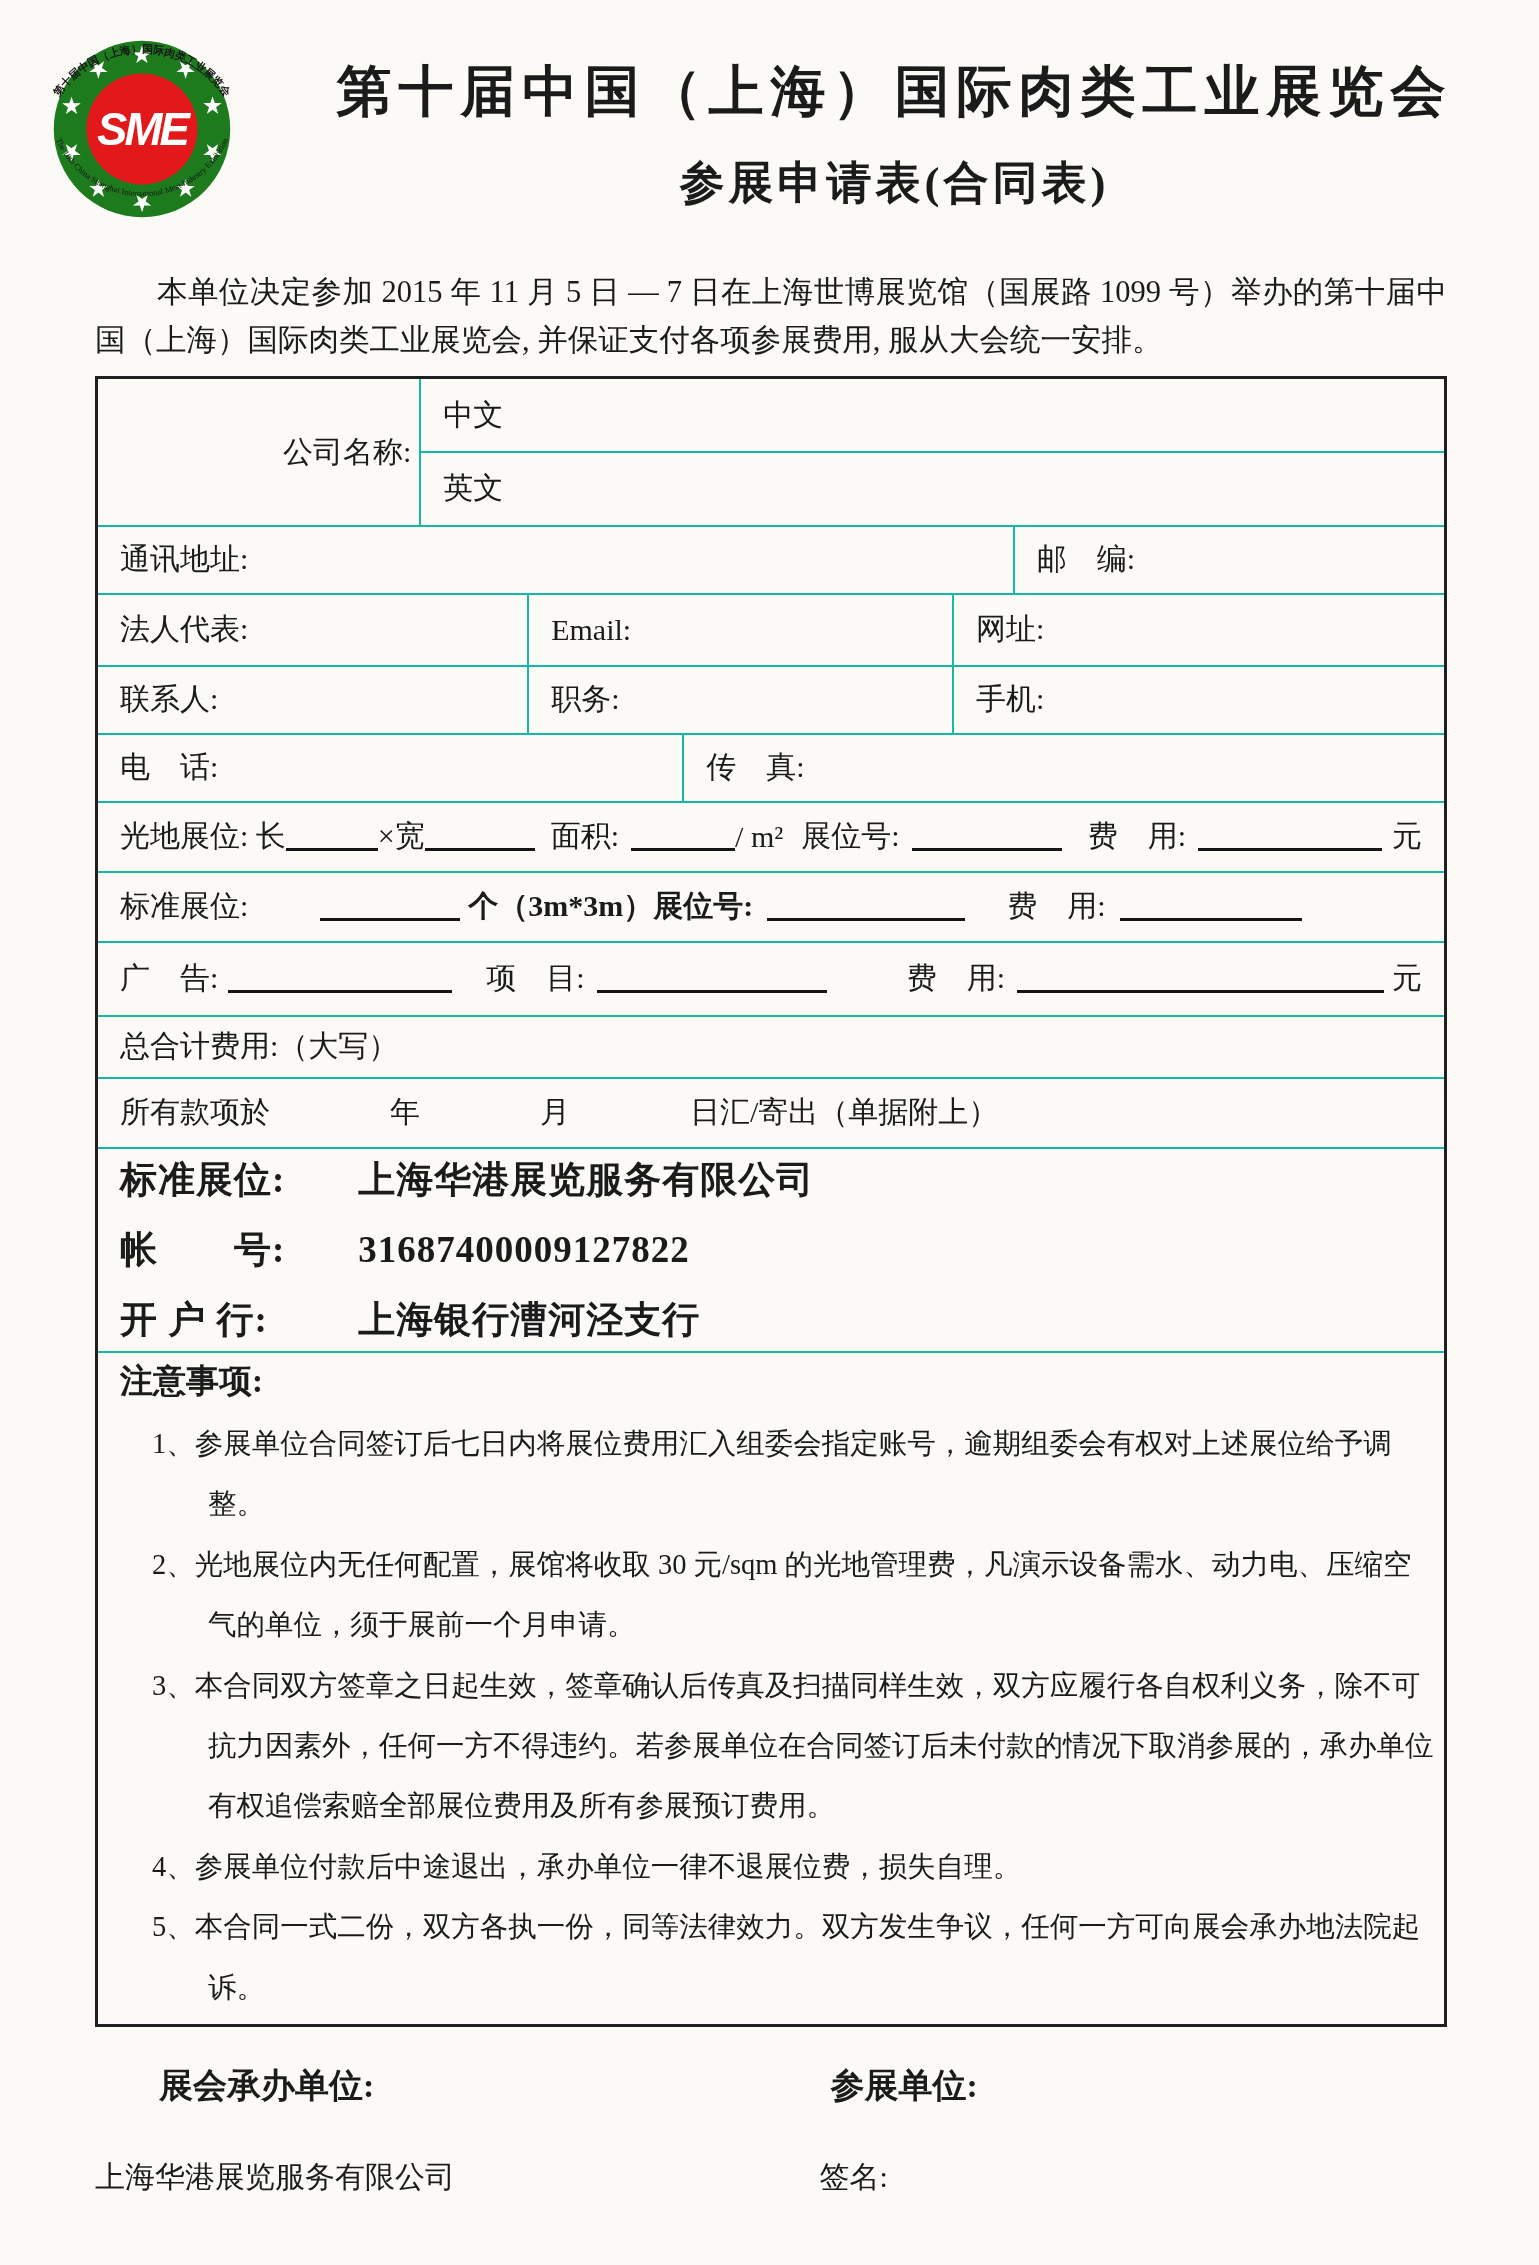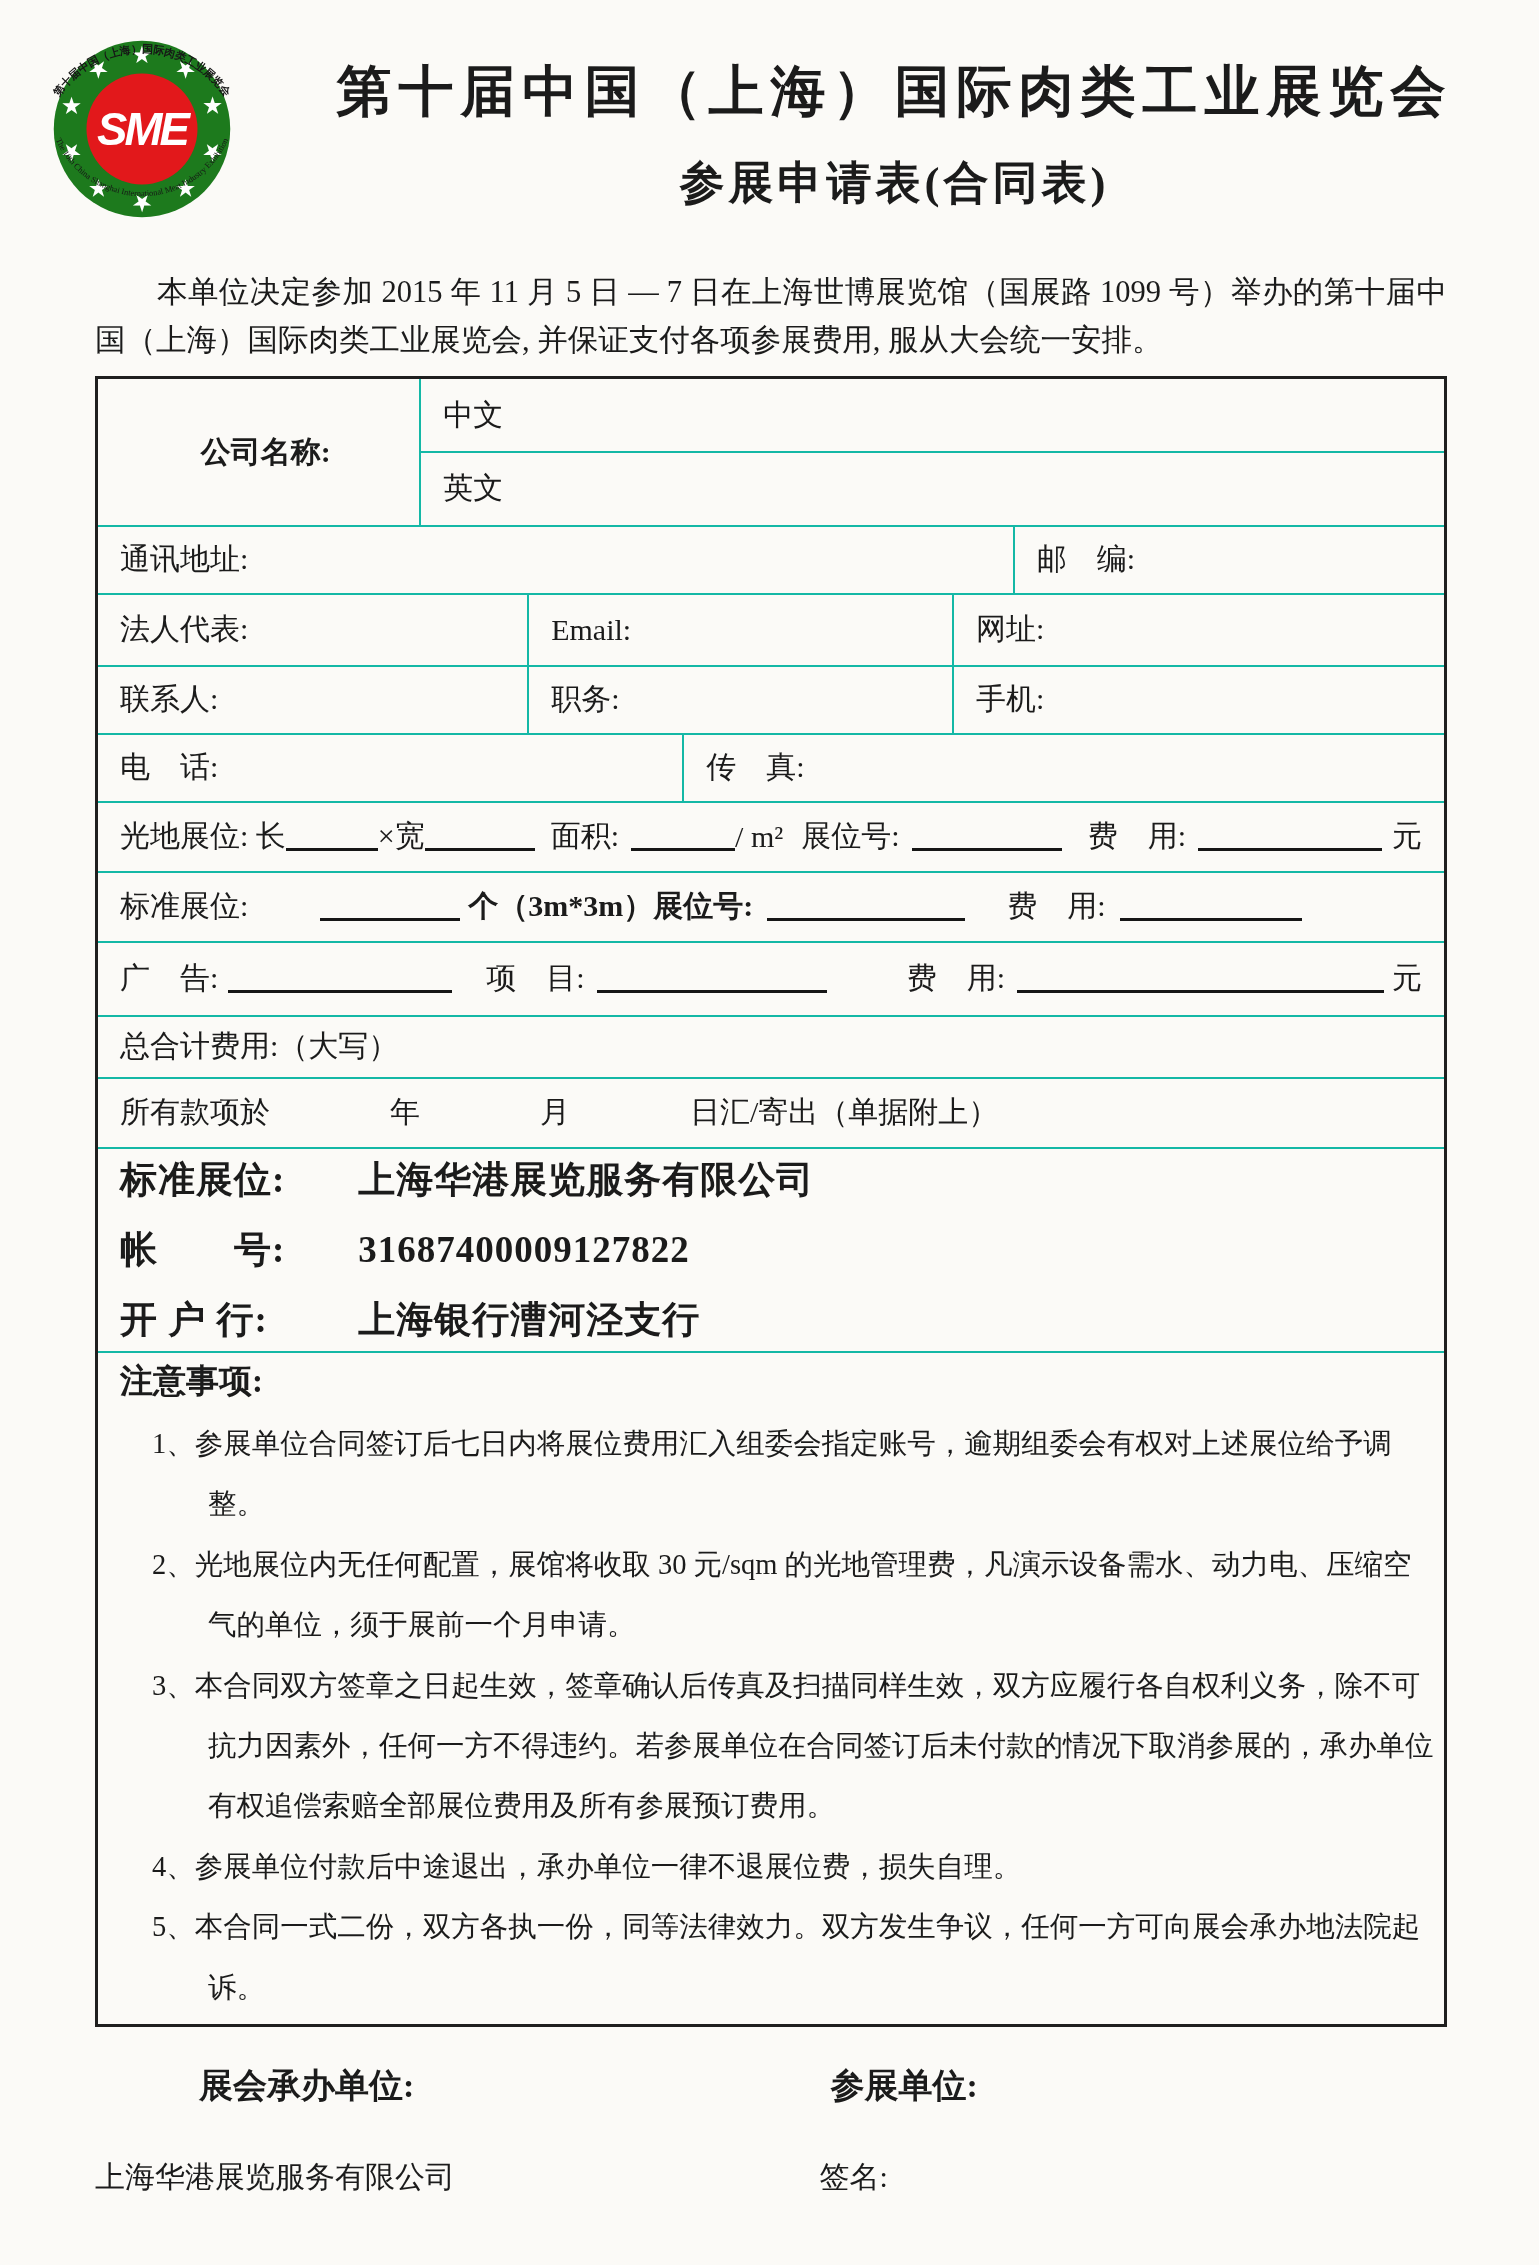--- a/index.html
+++ b/index.html
@@ -39,21 +39,21 @@
     width:1352px; margin-left:95px;
     border-collapse:collapse; table-layout:fixed;
     font-size:30px; font-weight:500;
   }
   table.form td {
     border:2px solid #14b8a6;
     padding:6px 8px 6px 22px;
     vertical-align:middle;
   }
   table.form { border:3px solid #1f1f1f; }
-  td.ctr { text-align:center; padding-left:8px;font-weight:bold; }
+  td.ctr { text-align:right; padding-left:8px; }
 
   .flexline { display:flex; align-items:center; padding-right:14px; }
   .bl { display:inline-block; border-bottom:3px solid #161616; height:4px; align-self:flex-end; margin-bottom:6px; }
   .grow { flex:1 1 auto; }
   .seg { white-space:nowrap; }
   .bold { font-weight:700; }
 
   
   .bank { padding:36px 0 34px 28px; }
   .bank .bline { font-size:37px; font-weight:700; margin-bottom:20px; letter-spacing:1px; }
@@ -62,21 +62,21 @@
 
   
   .notes { padding:18px 14px 22px 22px; }
   .notes-h { font-size:33px; font-weight:700; margin-bottom:10px; }
   .note { font-size:28.5px; line-height:2.12; padding-left:88px; text-indent:-56px; }
 
   
   .footer { display:flex; margin:36px 75px 0 95px; }
   .fcol { flex:0 0 50%; }
   .f-h { font-size:34px; font-weight:800; }
-  .fcol.left .f-h { margin-left:104px; }
+  .fcol.left .f-h { margin-left:64px; }
   .fcol.right .f-h { margin-left:51px; }
   .f-company { font-size:30px; margin-top:48px; }
   .fcol.right .f-company { margin-left:40px; }
 </style>
 </head>
 <body>
 
 <div class="page">
 
   <div class="hdr">

